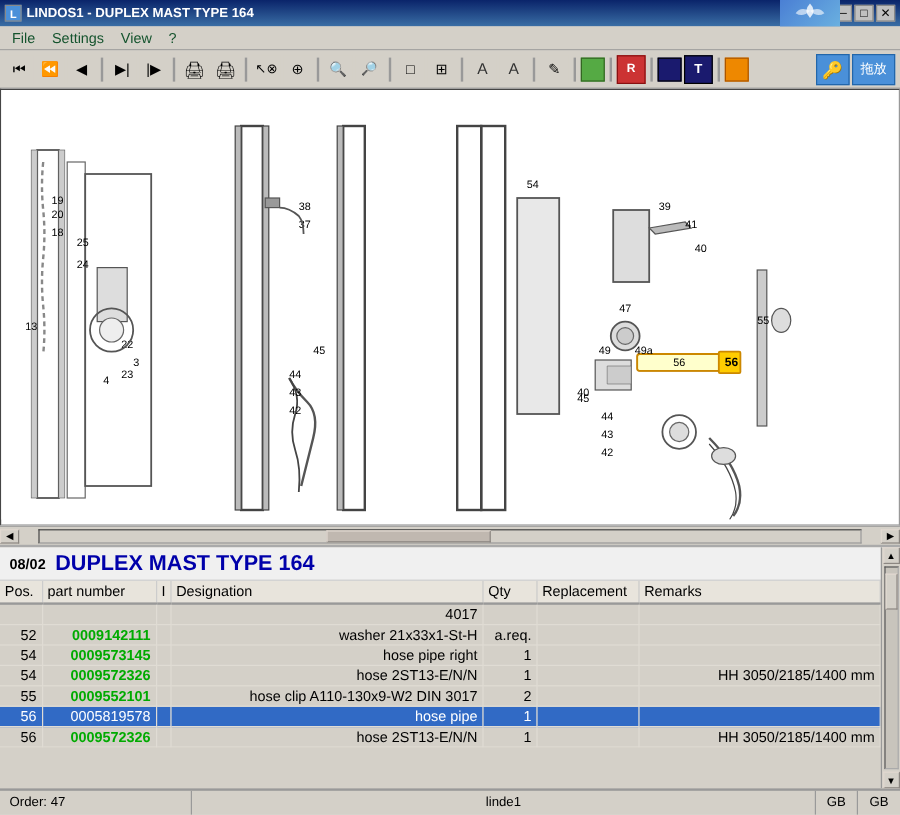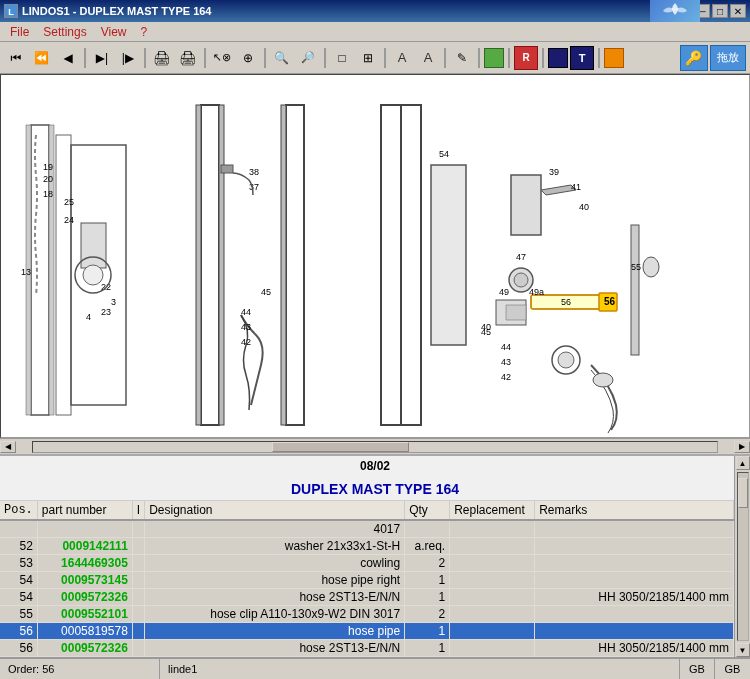--- a/index.html
+++ b/index.html
@@ -30,21 +30,21 @@
       border-bottom: 1px solid #999;
       display: flex;
       align-items: center;
       padding: 0 4px;
       gap: 2px;
     }
     .menu-item {
       padding: 2px 6px;
       font-size: 12px;
       cursor: pointer;
-      color: #b91c1c;
+      color: #14532d;
     }
 
     
     .toolbar {
       height: 32px;
       background: #d4d0c8;
       border-bottom: 1px solid #999;
       display: flex;
       align-items: center;
       padding: 2px 4px;
@@ -95,24 +95,23 @@
     .scroll-arrow { width: 16px; height: 12px; background: #d4d0c8; border: 1px outset #e0d8d0; font-size: 8px; display: flex; align-items: center; justify-content: center; cursor: pointer; }
 
     
     .section-header {
       background: #f0f0f0;
       padding: 3px 8px;
       border-bottom: 1px solid #ccc;
       display: flex;
       gap: 8px;
       align-items: center;
-      flex-direction: column;
     }
     .section-num { color: #000; font-size: 12px; font-weight: bold; }
-    .section-title { color: #0000aa; font-size: 14px; font-weight: bold; }
+    .section-title { color: #0000aa; font-size: 18px; font-weight: bold; }
 
     
     .parts-table {
       width: 100%;
       border-collapse: collapse;
       font-size: 12px;
     }
     .parts-table th {
       background: #e8e4dc;
       border-bottom: 2px solid #999;
@@ -349,21 +348,21 @@
 
     <div class="section-header">
       <span class="section-num">08/02</span>
       <span class="section-title">DUPLEX MAST TYPE 164</span>
     </div>
 
     <div style="overflow:hidden;padding-right:16px;">
       <table class="parts-table">
         <thead>
           <tr>
-            <th style="width:35px;font-family:Liberation Mono, monospace;">Pos.</th>
+            <th style="width:35px;">Pos.</th>
             <th style="width:95px;">part number</th>
             <th style="width:12px;">I</th>
             <th style="width:260px;">Designation</th>
             <th style="width:45px;">Qty</th>
             <th style="width:85px;">Replacement</th>
             <th style="">Remarks</th>
           </tr>
         </thead>
         <tbody id="parts-tbody">
         <tr>
@@ -378,29 +377,20 @@
             <tr>
               <td>52</td>
               <td><a class="part-link" href="#">0009142111</a></td>
               <td></td>
               <td>washer 21x33x1-St-H</td>
               <td>a.req.</td>
               <td></td>
               <td></td>
             </tr>
             <tr>
-              <td>53</td>
-              <td><a class="part-link" href="#">1644469305</a></td>
-              <td></td>
-              <td>cowling</td>
-              <td>2</td>
-              <td></td>
-              <td></td>
-            </tr>
-            <tr>
               <td>54</td>
               <td><a class="part-link" href="#">0009573145</a></td>
               <td></td>
               <td>hose pipe right</td>
               <td>1</td>
               <td></td>
               <td></td>
             </tr>
             <tr>
               <td>54</td>
@@ -449,23 +439,23 @@
       </div>
       <div class="v-scroll-arrow">▼</div>
     </div>
 
   </div>
 
 </div>
 
 <div class="status-bar">
   <div class="status-item" style="width:160px;">
-    <span>Order: 56</span>
-  </div>
-  <div class="status-item" style="flex:1;">
+    <span>Order: 47</span>
+  </div>
+  <div class="status-item" style="flex:1;justify-content:center;">
     <span>linde1</span>
   </div>
   <div class="status-item" style="width:35px;justify-content:center;">
     <span>GB</span>
   </div>
   <div class="status-item" style="width:35px;justify-content:center;">
     <span>GB</span>
   </div>
 </div>
 

